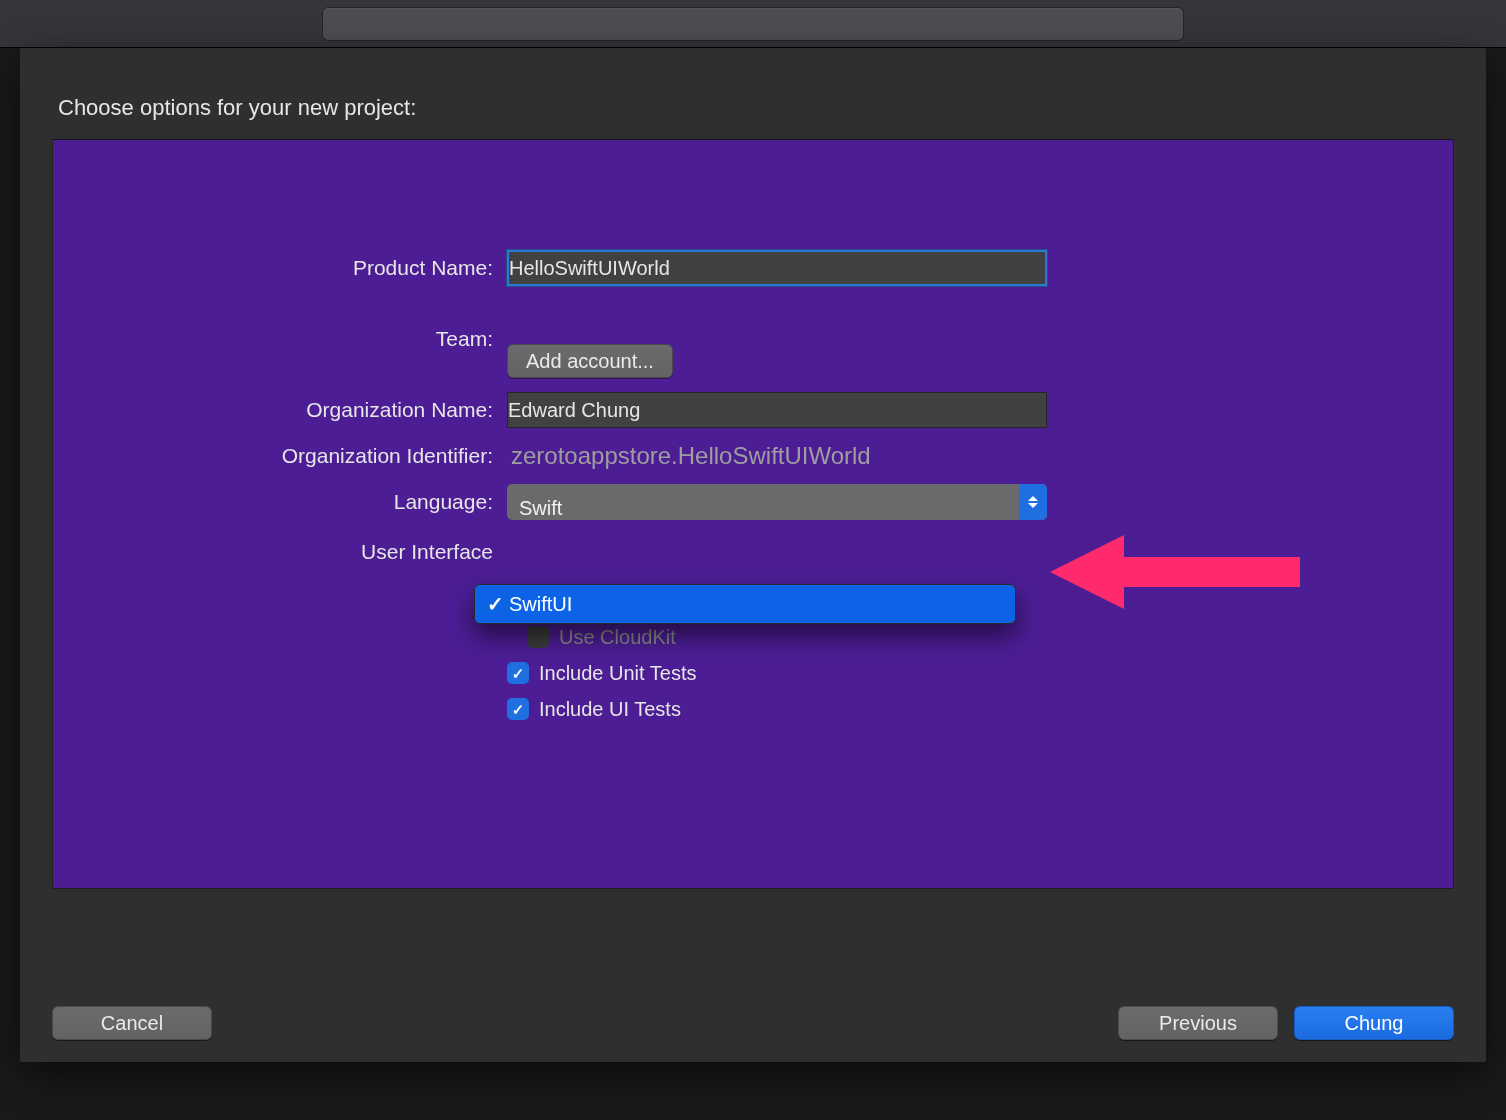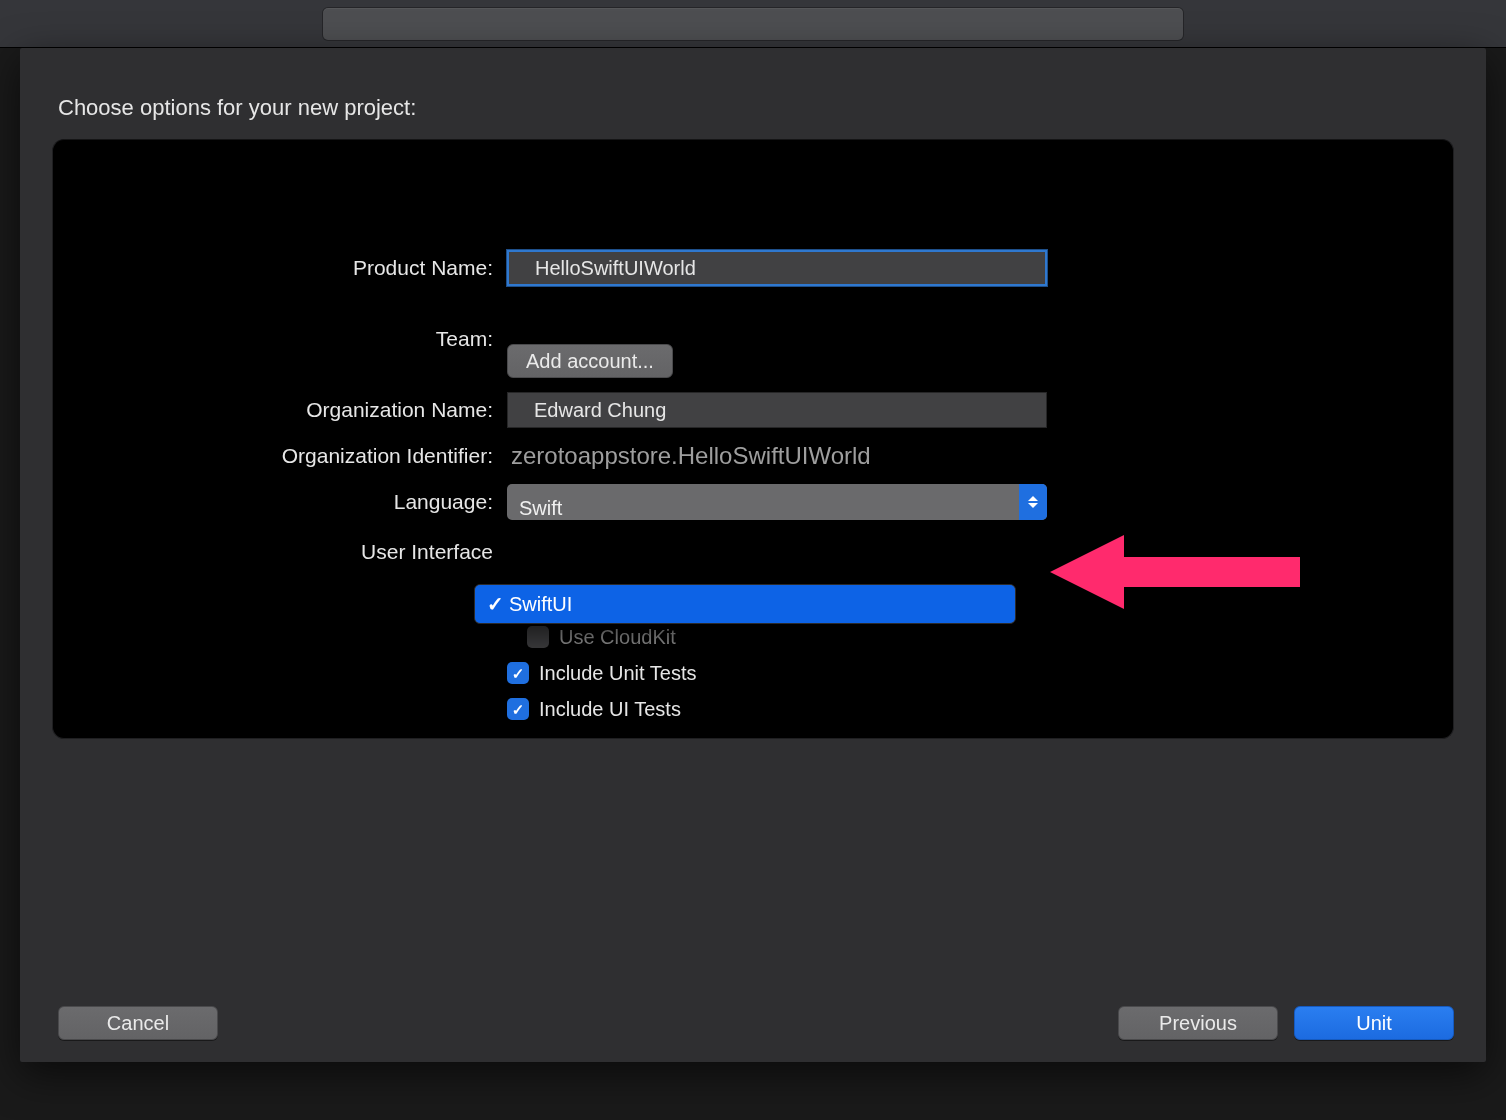--- a/index.html
+++ b/index.html
@@ -41,44 +41,44 @@
   }
   .sheet-title {
     font-size: 22px;
     font-weight: 400;
     color: #e6e6e6;
     margin: 23px 0 18px 6px;
   }
   .inner-frame {
     border: 1px solid #1f1f21;
     border-top-color: #151516;
-    border-radius: 12px;
-    height: 600px;
+    border-radius: 2px;
+    height: 750px;
     padding-top: 110px;
-    background: #000000;
+    background: #4c1d95;
   }
   .form {
     display: grid;
     grid-template-columns: 440px 540px;
     column-gap: 14px;
     row-gap: 14px;
     align-items: center;
   }
   .label {
     text-align: right;
     font-size: 21px;
     color: #e6e6e6;
   }
   .text-input {
     height: 36px;
     background: #414143;
     border: 1px solid #262627;
     color: #e6e6e6;
     font-size: 20px;
-    padding: 0 26px;
+    padding: 0 0;
     outline: none;
   }
   .text-input.focus {
     border: 2px solid #2f78cf;
     box-shadow: 0 0 0 1px #1e4f8a;
   }
   .readonly-value {
     font-size: 24px;
     color: #9e9e9e;
     padding-left: 4px;
@@ -173,21 +173,21 @@
   .cb {
     width: 22px; height: 22px; border-radius: 5px; display: inline-flex; align-items: center; justify-content: center;
   }
   .cb.on { background: #1f6fe0; color: #fff; }
   .cb.disabled { background: #3b3b3d; }
   .muted { color: #8a8a8a; }
   .checkmark { font-size: 15px; line-height: 1; font-weight: 700; }
 
   .button-row {
     position: absolute;
-    left: 38px; right: 32px; bottom: 22px;
+    left: 32px; right: 32px; bottom: 22px;
     display: flex;
     align-items: center;
     gap: 16px;
   }
   .spacer { flex: 1; }
   .footer-btn {
     width: 160px;
     height: 34px;
     border-radius: 6px;
     font-size: 20px;
@@ -290,21 +290,21 @@
     <div class="dropdown-item selected">
       <span class="check">✓</span>
       <span>SwiftUI</span>
     </div>
   </div>
 
   <div class="button-row">
     <div class="footer-btn">Cancel</div>
     <div class="spacer"></div>
     <div class="footer-btn">Previous</div>
-    <div class="footer-btn primary">Unit</div>
+    <div class="footer-btn primary">Chung</div>
   </div>
 </div>
 
 <svg class="arrow-annotation" viewBox="0 0 250 86">
   <g fill="#ff2a6d">
     <polygon points="0,43 74,6 74,28 250,28 250,58 74,58 74,80"></polygon>
   </g>
 </svg>
 
 </body></html>

